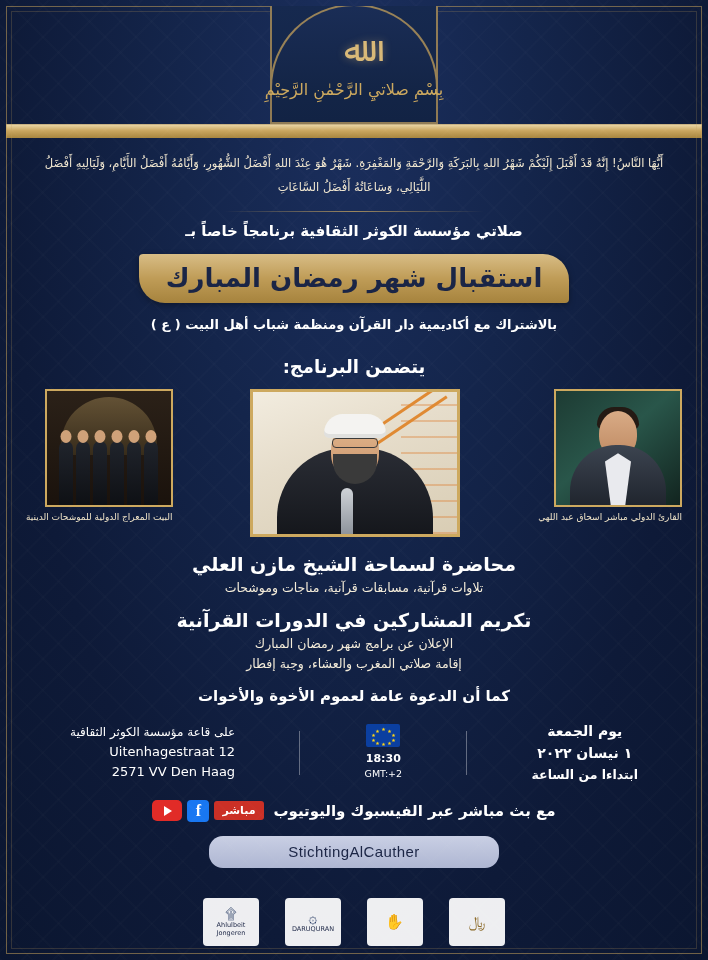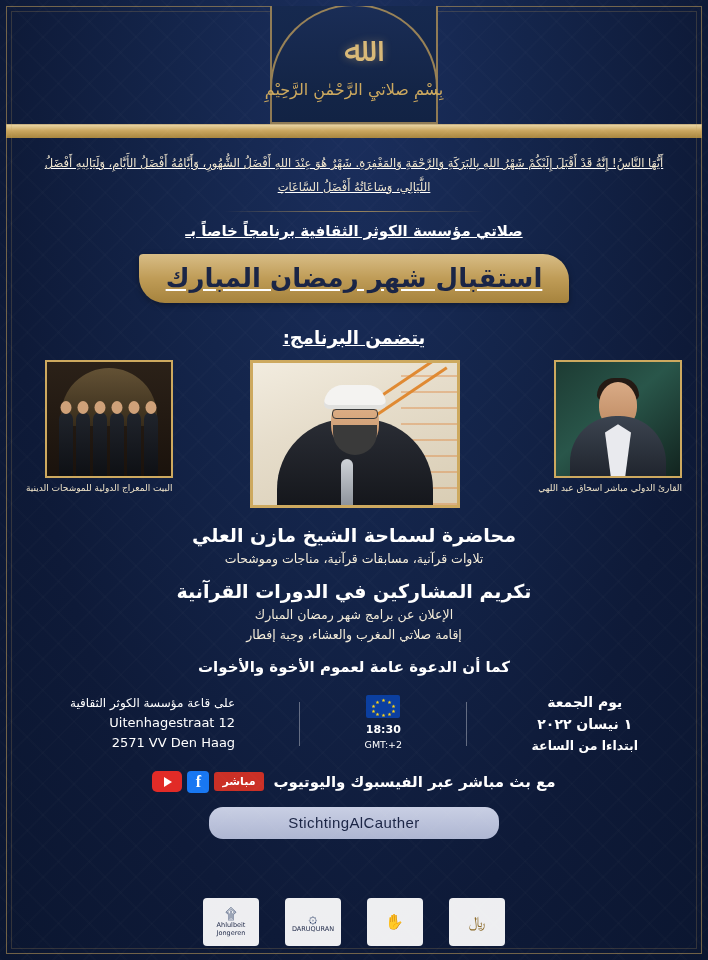--- a/index.html
+++ b/index.html
@@ -91,21 +91,20 @@
     border-top: 1px solid rgba(255,255,255,0.35);
   }
 
   
   .body {
     position: relative;
     padding: 14px 34px 0 34px;
     direction: rtl;
     text-align: center;
     color: #ffffff;
-    text-decoration: underline;
   }
   .hadith {
     font-size: 11.5px;
     line-height: 2.05;
     color: #f1e7d0;
     letter-spacing: 0.2px;
     padding: 0 8px;
   }
   .line-sep {
     width: 260px;
@@ -415,20 +414,21 @@
   <div class="body">
 
     <div class="hadith">أَيُّهَا النَّاسُ! إِنَّهُ قَدْ أَقْبَلَ إِلَيْكُمْ شَهْرُ اللهِ بِالبَرَكَةِ وَالرَّحْمَةِ وَالمَغْفِرَةِ. شَهْرٌ هُوَ عِنْدَ اللهِ أَفْضَلُ الشُّهُورِ، وَأَيَّامُهُ أَفْضَلُ الأَيَّامِ، وَلَيَالِيهِ أَفْضَلُ اللَّيَالِي، وَسَاعَاتُهُ أَفْضَلُ السَّاعَاتِ</div>
 
     <div class="line-sep"></div>
 
     <div class="intro">صلاتي مؤسسة الكوثر الثقافية برنامجاً خاصاً بـ</div>
 
     <div class="title-banner">استقبال شهر رمضان المبارك</div>
 
+    <div class="partners">بالاشتراك مع أكاديمية دار القرآن ومنظمة شباب أهل البيت ( ع )</div>
 
     <div class="includes">يتضمن البرنامج:</div>
   </div>
 
   <div class="photos">
 
     <div class="photo-block">
       <div class="ph ph-small p-reciter">
         <div class="hair"></div>
         <div class="head"></div>

